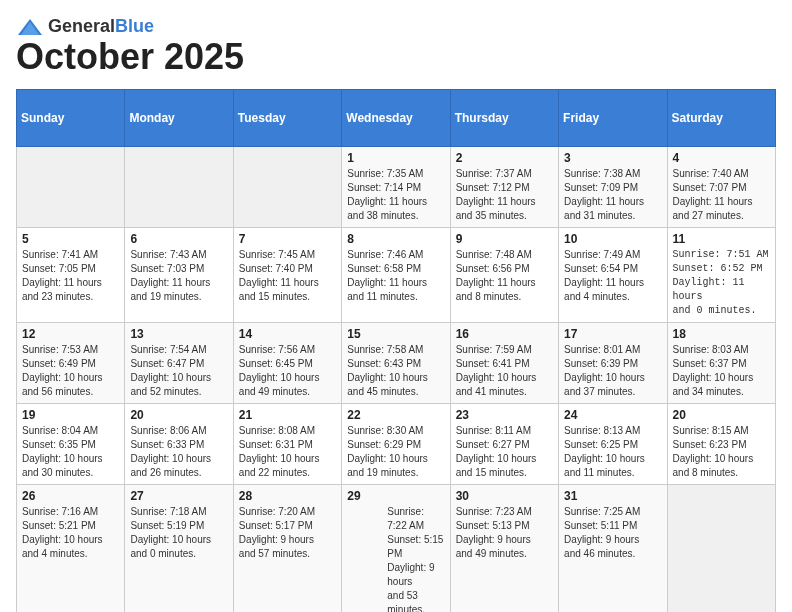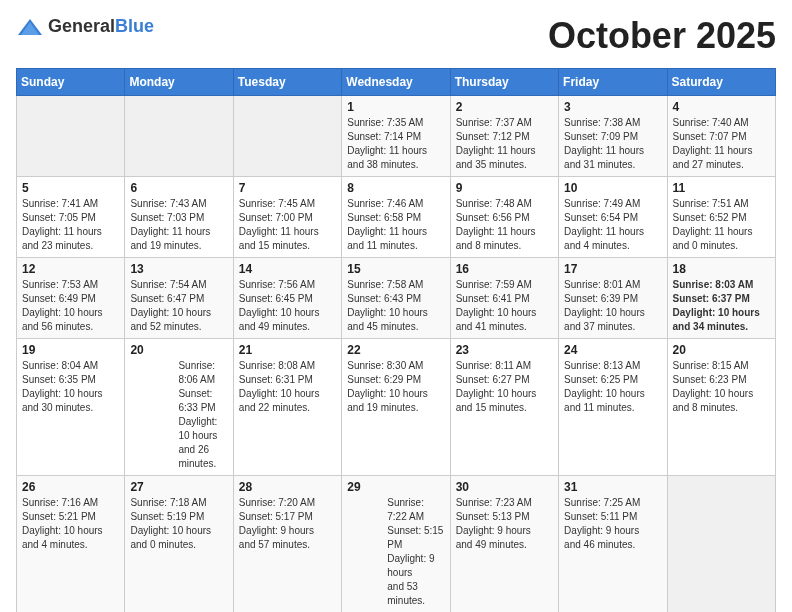--- a/index.html
+++ b/index.html
@@ -8,20 +8,21 @@
       background: #fff;
       width: 792px;
       min-height: 612px;
       padding: 16px;
     }
     .header-area {
       display: flex;
       justify-content: space-between;
       align-items: flex-start;
       margin-bottom: 12px;
+      flex-direction: column;
     }
     .logo {
       display: flex;
       align-items: center;
       gap: 4px;
     }
     .logo-text-general {
       font-size: 18px;
       font-weight: bold;
       color: #333;
@@ -52,21 +53,21 @@
     .calendar-table {
       width: 100%;
       border-collapse: collapse;
       border: 1px solid #ccc;
     }
     .calendar-table th {
       background-color: #3a7fd5;
       color: #fff;
       font-size: 12px;
       font-weight: bold;
-      padding: 6px 4px;
+      padding: 21px 4px;
       text-align: left;
       border: 1px solid #2e6ab8;
     }
     .calendar-table td {
       vertical-align: top;
       border: 1px solid #ccc;
       padding: 4px 5px;
       width: 108px;
       min-height: 80px;
       background: #fff;
@@ -170,21 +171,21 @@
         <td>
           <span class="day-number">6</span>
           <div class="cell-content" style="white-space: pre-line;">Sunrise: 7:43 AM
 Sunset: 7:03 PM
 Daylight: 11 hours
 and 19 minutes.</div>
         </td>
         <td>
           <span class="day-number">7</span>
           <div class="cell-content" style="white-space: pre-line;">Sunrise: 7:45 AM
-Sunset: 7:00 PM
+Sunset: 7:40 PM
 Daylight: 11 hours
 and 15 minutes.</div>
         </td>
         <td>
           <span class="day-number">8</span>
           <div class="cell-content" style="white-space: pre-line;">Sunrise: 7:46 AM
 Sunset: 6:58 PM
 Daylight: 11 hours
 and 11 minutes.</div>
         </td>
@@ -197,21 +198,21 @@
         </td>
         <td>
           <span class="day-number">10</span>
           <div class="cell-content" style="white-space: pre-line;">Sunrise: 7:49 AM
 Sunset: 6:54 PM
 Daylight: 11 hours
 and 4 minutes.</div>
         </td>
         <td>
           <span class="day-number">11</span>
-          <div class="cell-content" style="white-space: pre-line;">Sunrise: 7:51 AM
+          <div class="cell-content" style="white-space: pre-line; font-family: Liberation Mono, monospace;">Sunrise: 7:51 AM
 Sunset: 6:52 PM
 Daylight: 11 hours
 and 0 minutes.</div>
         </td>
       </tr>
       <tr>
         <td>
           <span class="day-number">12</span>
           <div class="cell-content" style="white-space: pre-line;">Sunrise: 7:53 AM
 Sunset: 6:49 PM
@@ -248,37 +249,37 @@
         </td>
         <td>
           <span class="day-number">17</span>
           <div class="cell-content" style="white-space: pre-line;">Sunrise: 8:01 AM
 Sunset: 6:39 PM
 Daylight: 10 hours
 and 37 minutes.</div>
         </td>
         <td>
           <span class="day-number">18</span>
-          <div class="cell-content" style="white-space: pre-line; font-weight: bold;">Sunrise: 8:03 AM
+          <div class="cell-content" style="white-space: pre-line;">Sunrise: 8:03 AM
 Sunset: 6:37 PM
 Daylight: 10 hours
 and 34 minutes.</div>
         </td>
       </tr>
       <tr>
         <td>
           <span class="day-number">19</span>
           <div class="cell-content" style="white-space: pre-line;">Sunrise: 8:04 AM
 Sunset: 6:35 PM
 Daylight: 10 hours
 and 30 minutes.</div>
         </td>
         <td>
           <span class="day-number">20</span>
-          <div class="cell-content" style="white-space: pre-line; margin-left: 48px;">Sunrise: 8:06 AM
+          <div class="cell-content" style="white-space: pre-line;">Sunrise: 8:06 AM
 Sunset: 6:33 PM
 Daylight: 10 hours
 and 26 minutes.</div>
         </td>
         <td>
           <span class="day-number">21</span>
           <div class="cell-content" style="white-space: pre-line;">Sunrise: 8:08 AM
 Sunset: 6:31 PM
 Daylight: 10 hours
 and 22 minutes.</div>

